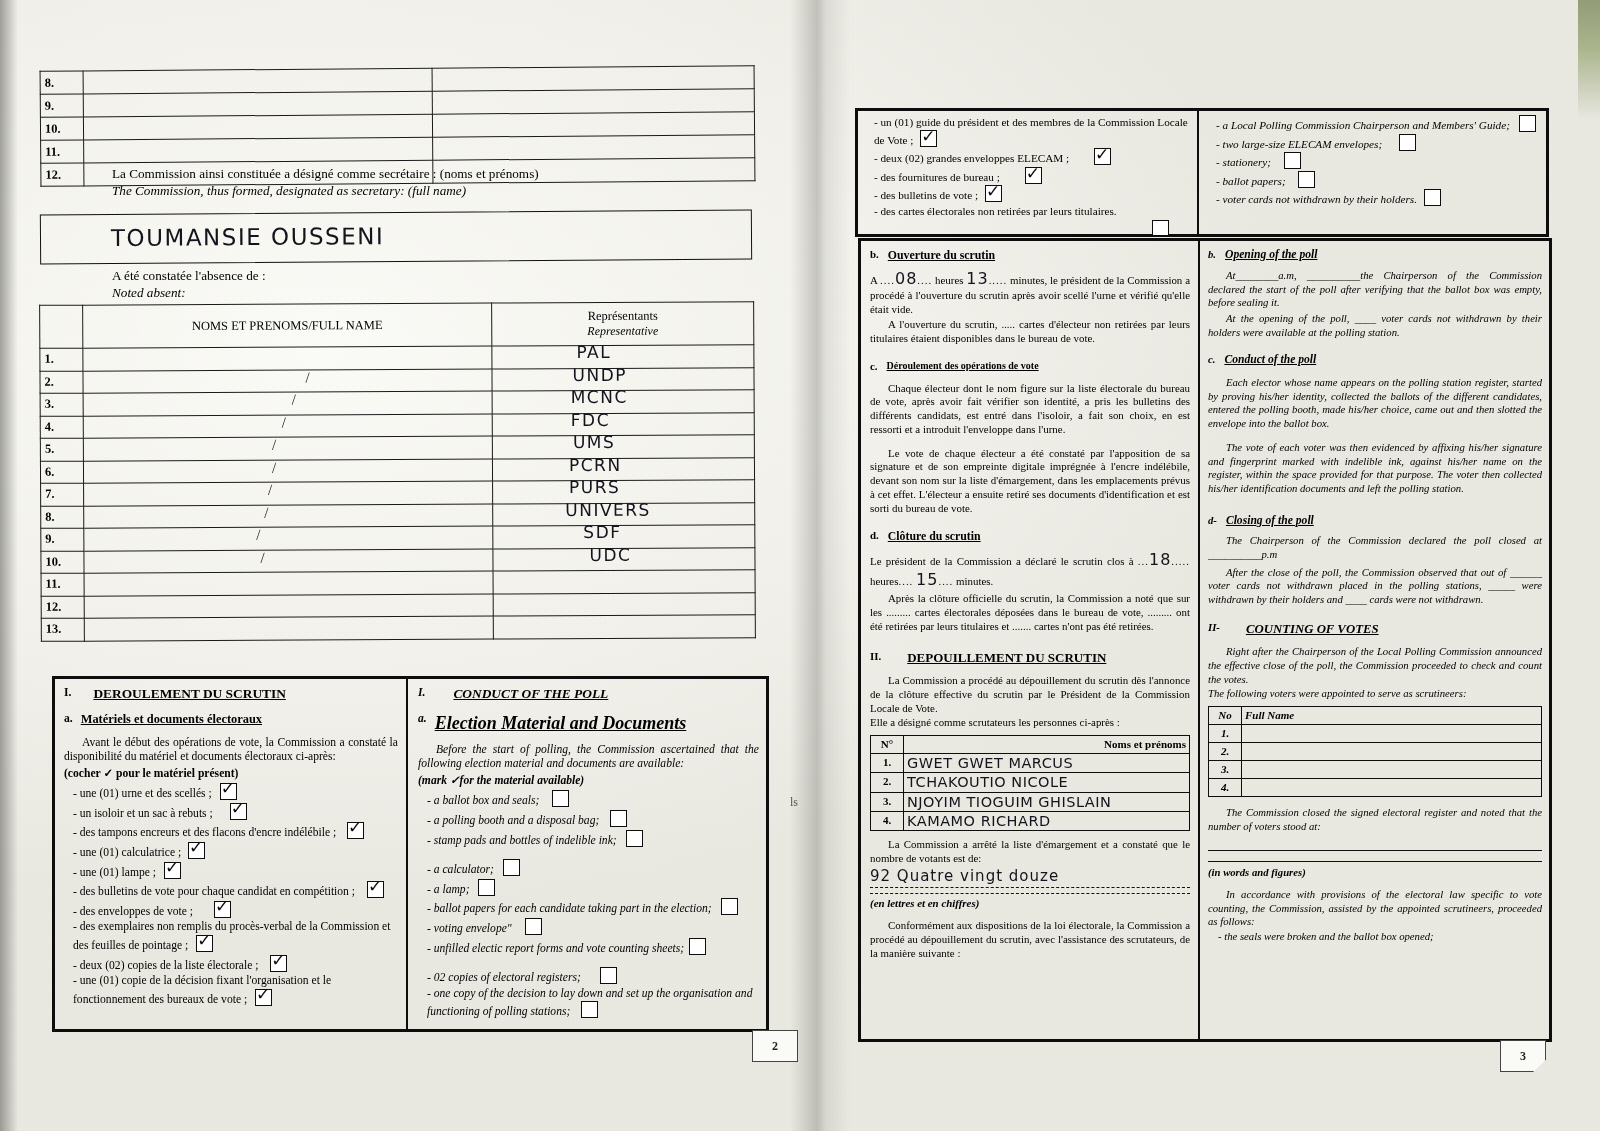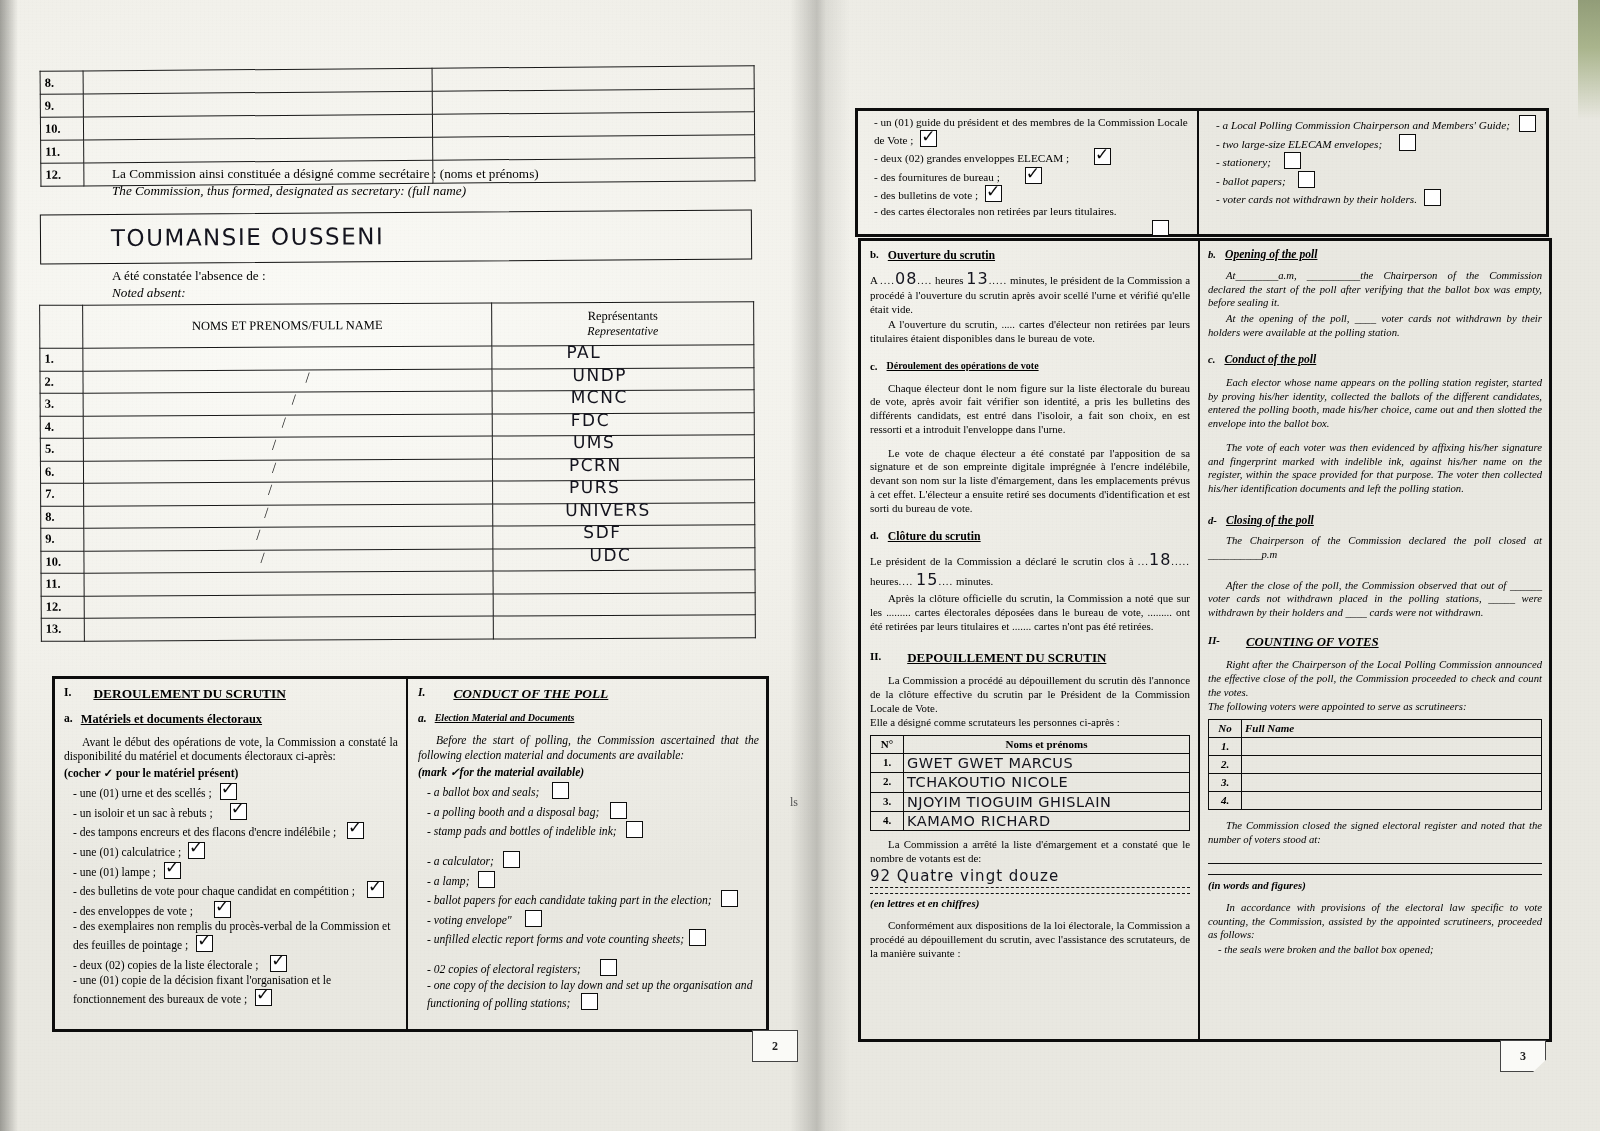--- a/index.html
+++ b/index.html
@@ -169,21 +169,21 @@
       <td class="nm center">NOMS ET PRENOMS/FULL NAME</td>
       <td class="center">
         <div>Représentants</div>
         <div class="it" style="font-size:12px">Representative</div>
       </td>
     </tr>
     <tr>
       <td class="num-col">1.</td>
       <td class="nm"></td>
       <td class="rp-col">
-            <span class="party hand" style="left:74px">PAL</span>
+            <span class="party hand" style="left:84px">PAL</span>
           </td>
     </tr>
     <tr>
       <td class="num-col">2.</td>
       <td class="nm">
             <span class="slash" style="left:222px;top:-1px">/</span>
           </td>
       <td class="rp-col">
             <span class="party hand" style="left:80px">UNDP</span>
           </td>
@@ -318,21 +318,21 @@
       </ul>
     </div>
 
     <div class="half en" style="left:352px;right:0;padding:6px 8px 0 12px;box-sizing:border-box;font-size:11.6px;line-height:1.26;">
       <div style="display:flex;gap:28px;margin-top:2px;">
         <span class="lbl-roman">I.</span>
         <span class="h-title" style="font-size:13.4px">CONDUCT OF THE POLL</span>
       </div>
       <div style="display:flex;gap:8px;margin-top:9px;">
         <span style="font-weight:bold">a.</span>
-        <span class="h-title" style="font-size:10px">Election Material and Documents</span>
+        <span class="h-title" style="font-size:18px">Election Material and Documents</span>
       </div>
       <div class="just ind" style="margin-top:8px;">Before the start of polling, the Commission ascertained that the following election material and documents are available:</div>
       <div class="center" style="font-weight:bold;margin-top:2px;">(mark ✓for the material available)</div>
 
       <ul class="lst" style="margin-top:2px;">
         <li><span>- a ballot box and seals;</span>
           <span class="cb" style="margin-left:10px"></span></li>
         <li><span>- a polling booth and a disposal bag;</span>
           <span class="cb" style="margin-left:8px"></span></li>
         <li><span>- stamp pads and bottles of indelible ink;</span>
@@ -438,21 +438,21 @@
         <span class="lbl-roman">II.</span>
         <span class="h-title" style="font-size:13px">DEPOUILLEMENT DU SCRUTIN</span>
       </div>
       <div class="just ind" style="margin-top:8px;">La Commission a procédé au dépouillement du scrutin dès l'annonce de la clôture effective du scrutin par le Président de la Commission Locale de Vote.</div>
       <div class="just" style="margin-top:1px;">Elle a désigné comme scrutateurs les personnes ci-après :</div>
 
       <table class="scr-tbl" style="margin-top:5px;">
         <tbody>
             <tr>
           <th class="n">N°</th>
-          <th style="text-align:center">Noms et prénoms</th>
+          <th style="text-align:right">Noms et prénoms</th>
         </tr>
         <tr>
           <td class="n">1.</td>
           <td class="scr-name">GWET GWET  MARCUS</td>
         </tr>
         <tr>
           <td class="n">2.</td>
           <td class="scr-name">TCHAKOUTIO NICOLE</td>
         </tr>
         <tr>
@@ -488,21 +488,21 @@
         <span class="h-title" style="font-size:11.6px">Conduct of the poll</span>
       </div>
       <div class="just ind" style="margin-top:8px;">Each elector whose name appears on the polling station register, started by proving his/her identity, collected the ballots of the different candidates, entered the polling booth, made his/her choice, came out and then slotted the envelope into the ballot box.</div>
       <div class="just ind" style="margin-top:10px;">The vote of each voter was then evidenced by affixing his/her signature and fingerprint marked with indelible ink, against his/her name on the register, within the space provided for that purpose. The voter then collected his/her identification documents and left the polling station.</div>
 
       <div style="display:flex;gap:9px;margin-top:18px;">
         <span style="font-weight:bold">d-</span>
         <span class="h-title" style="font-size:11.6px">Closing of the poll</span>
       </div>
       <div class="just ind" style="margin-top:6px;">The Chairperson of the Commission declared the poll closed at __________p.m</div>
-      <div class="just ind" style="margin-top:17px;">After the close of the poll, the Commission observed that out of ______ voter cards not withdrawn placed in the polling stations, _____ were withdrawn by their holders and ____ cards were not withdrawn.</div>
+      <div class="just ind" style="margin-top:4px;">After the close of the poll, the Commission observed that out of ______ voter cards not withdrawn placed in the polling stations, _____ were withdrawn by their holders and ____ cards were not withdrawn.</div>
 
       <div style="display:flex;gap:26px;margin-top:14px;">
         <span class="lbl-roman">II-</span>
         <span class="h-title" style="font-size:12.8px">COUNTING OF VOTES</span>
       </div>
       <div class="just ind" style="margin-top:8px;">Right after the Chairperson of the Local Polling Commission announced the effective close of the poll, the Commission proceeded to check and count the votes.</div>
       <div class="just" style="margin-top:1px;">The following voters were appointed to serve as scrutineers:</div>
 
       <table class="scr-tbl" style="margin-top:5px;">
         <tbody>

